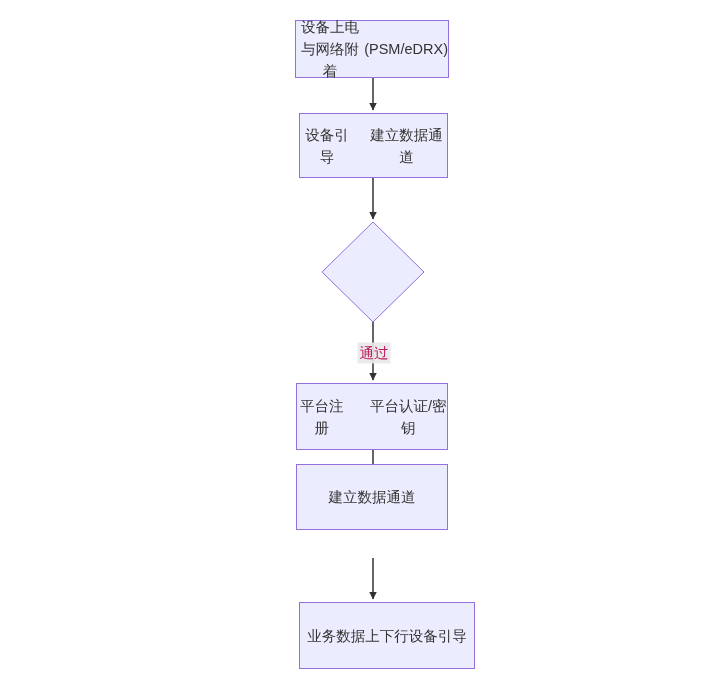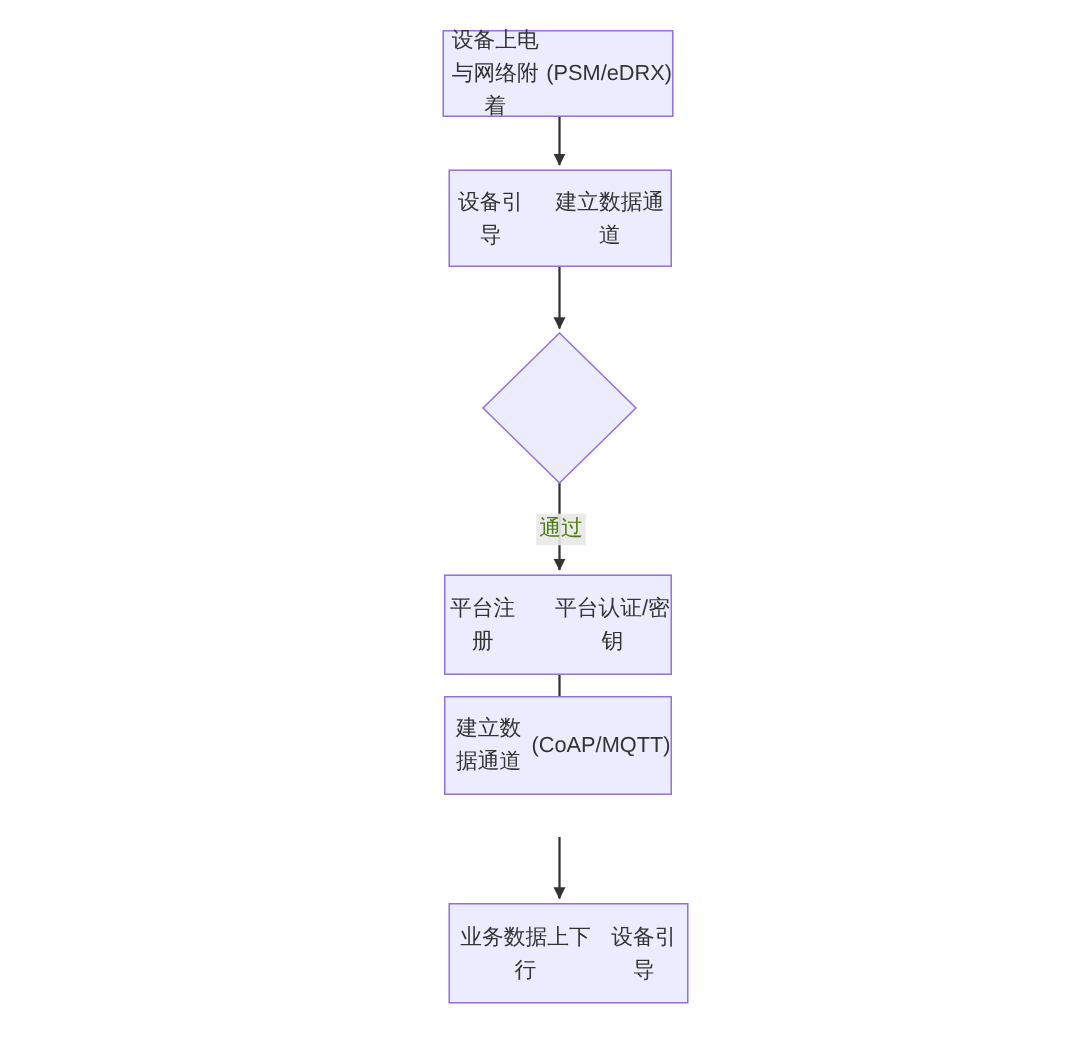--- a/index.html
+++ b/index.html
@@ -56,21 +56,21 @@
     font-size: 14.5px;
     color: #333333;
   }
   .edge-label {
     position: absolute;
     transform: translate(-50%, -50%);
     background: rgba(232, 232, 232, 0.9);
     padding: 0 2px;
     font-size: 14.5px;
     line-height: 21px;
-    color: #4d7c0f;
+    color: #be185d;
     text-align: center;
     white-space: nowrap;
   }
 </style>
 </head>
 <body>
 
 <div class="canvas">
 
   <svg class="edges-svg" viewBox="0 0 726 700" xmlns="http://www.w3.org/2000/svg">
@@ -100,21 +100,20 @@
 
   <div class="edge-label" style="left:374px; top:353px;">通过</div>
 
   <div class="node" style="left:296px; top:383px; width:152px; height:67px;gap:23px;">
     <div>平台注册</div>
     <div>平台认证/密钥</div>
   </div>
 
   <div class="node" style="left:296px; top:464px; width:152px; height:66px;">
     <div>建立数据通道</div>
-    <div>(CoAP/MQTT)</div>
   </div>
 
-  <div class="node" style="left:299px; top:602px; width:160px; height:67px;">
+  <div class="node" style="left:299px; top:602px; width:176px; height:67px;">
     <div>业务数据上下行</div>
     <div>设备引导</div>
   </div>
 
 </div>
 
 </body></html>

